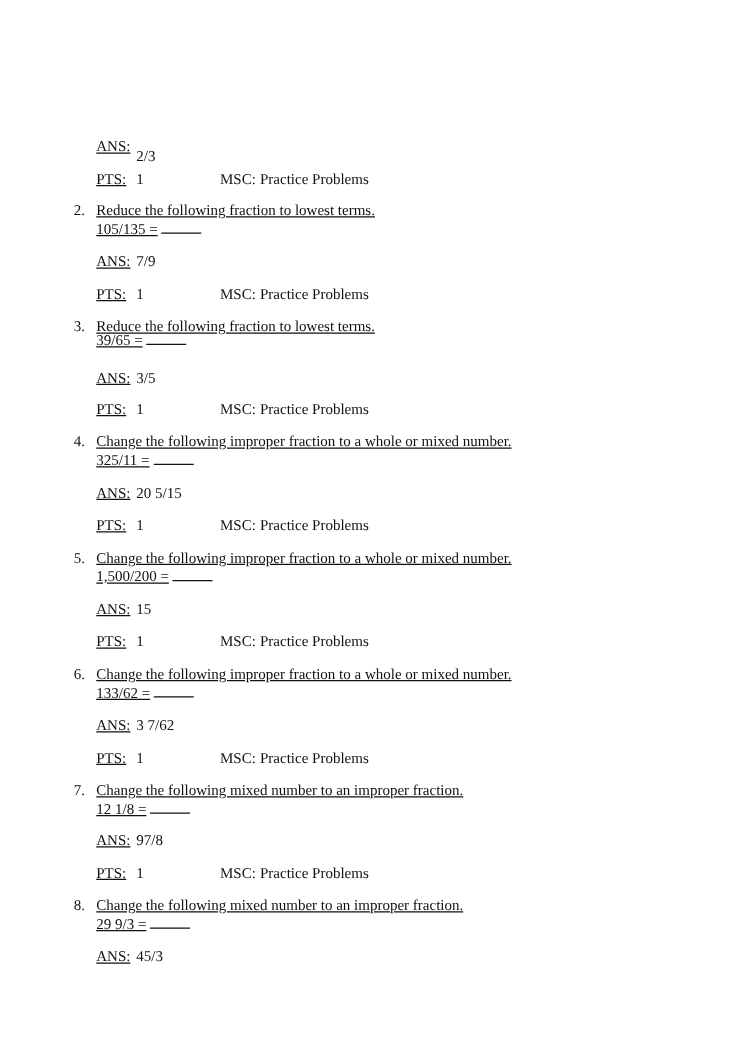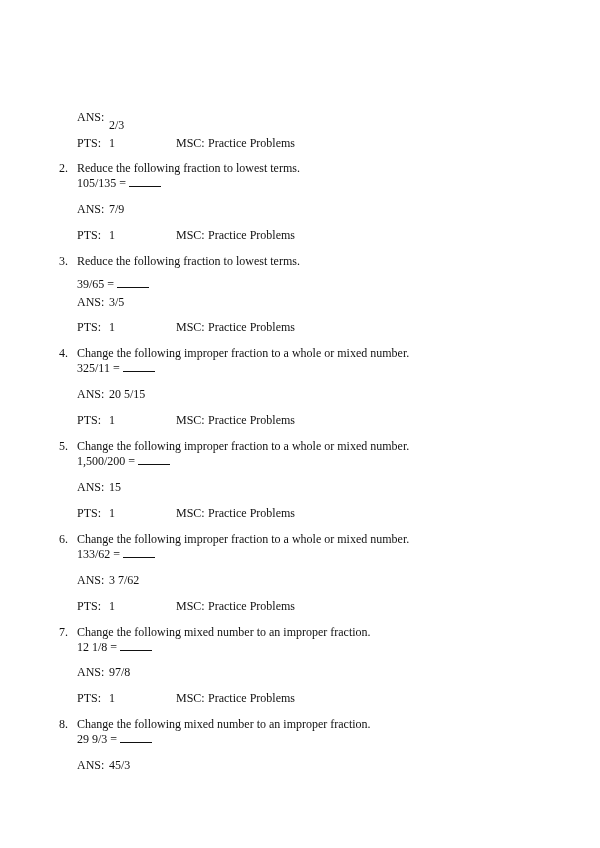--- a/index.html
+++ b/index.html
@@ -3,21 +3,21 @@
 <meta charset="utf-8">
 <style>
   html, body { margin: 0; padding: 0; background: #ffffff; }
   body {
     width: 600px; height: 848px; position: relative; overflow: hidden;
     font-family: "Liberation Serif", "DejaVu Serif", serif;
     font-size: 12px; color: #111111; line-height: 14px;
   }
   .abs { position: absolute; white-space: pre; }
   .num { left: 59px; }
-  .indent { left: 77px; }
+  .indent { left: 77px; text-decoration: underline; }
   .msc { left: 176px; }
   .pts-val { left: 109px; }
   .ans-val { left: 109px; }
   .blank { display: inline-block; width: 32px; border-bottom: 1px solid #111; height: 11px; vertical-align: baseline; margin-left: 3px; }
 </style>
 </head>
 <body>
 
 <div>
   <span class="abs indent" style="top:110px">ANS:</span>
@@ -36,21 +36,21 @@
   <span class="abs ans-val" style="top:202px">7/9</span>
   <span class="abs indent" style="top:228px">PTS:</span>
   <span class="abs pts-val" style="top:228px">1</span>
   <span class="abs msc" style="top:228px">MSC:</span>
   <span class="abs" style="top:228px; left:208px">Practice Problems</span>
 </div>
 
 <div>
   <span class="abs num" style="top:254px">3.</span>
   <span class="abs indent" style="top:254px">Reduce the following fraction to lowest terms.</span>
-  <span class="abs indent" style="top:276px"><span>39/65 =</span><span class="blank"></span></span>
+  <span class="abs indent" style="top:264px"><span>39/65 =</span><span class="blank"></span></span>
   <span class="abs indent" style="top:295px">ANS:</span>
   <span class="abs ans-val" style="top:295px">3/5</span>
   <span class="abs indent" style="top:320px">PTS:</span>
   <span class="abs pts-val" style="top:320px">1</span>
   <span class="abs msc" style="top:320px">MSC:</span>
   <span class="abs" style="top:320px; left:208px">Practice Problems</span>
 </div>
 
 <div>
   <span class="abs num" style="top:346px">4.</span>

